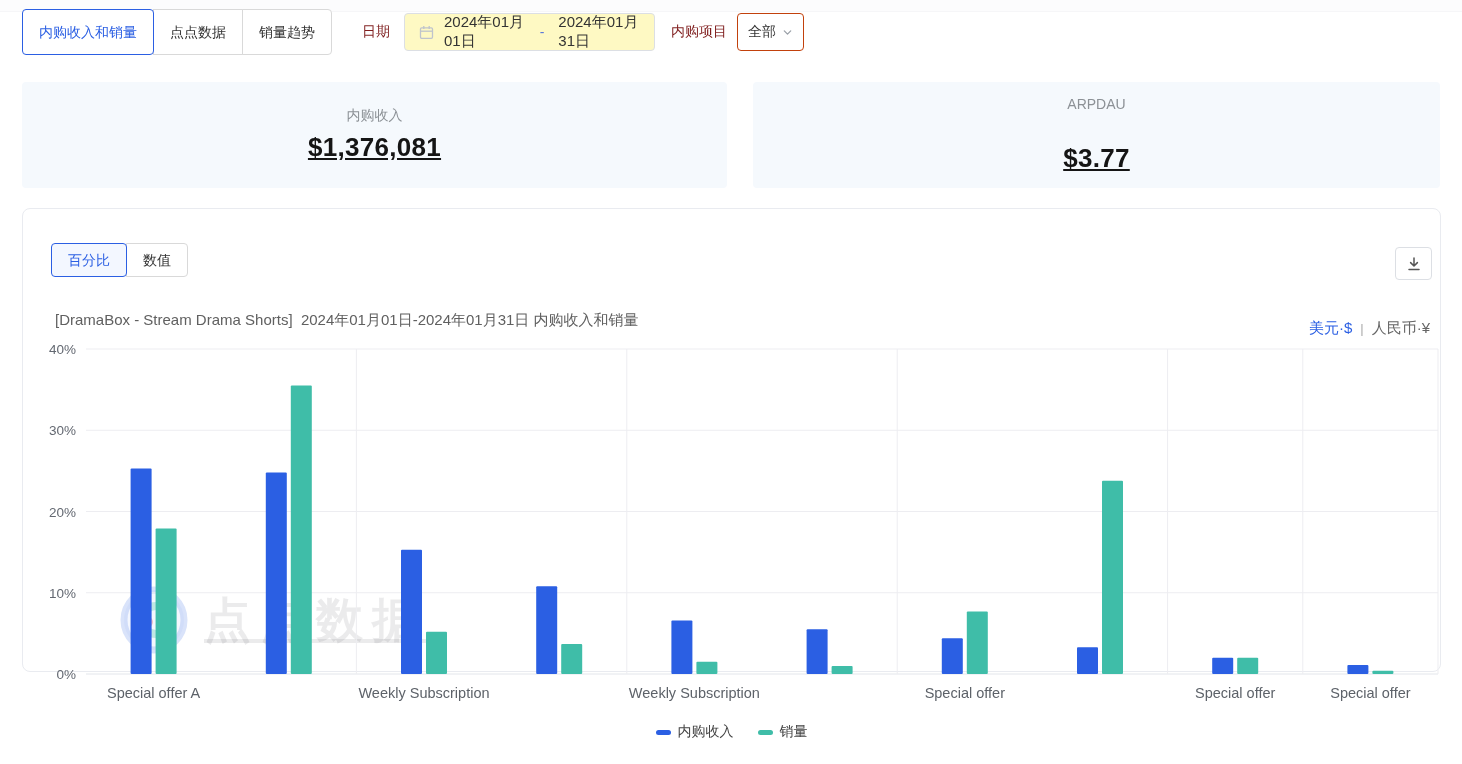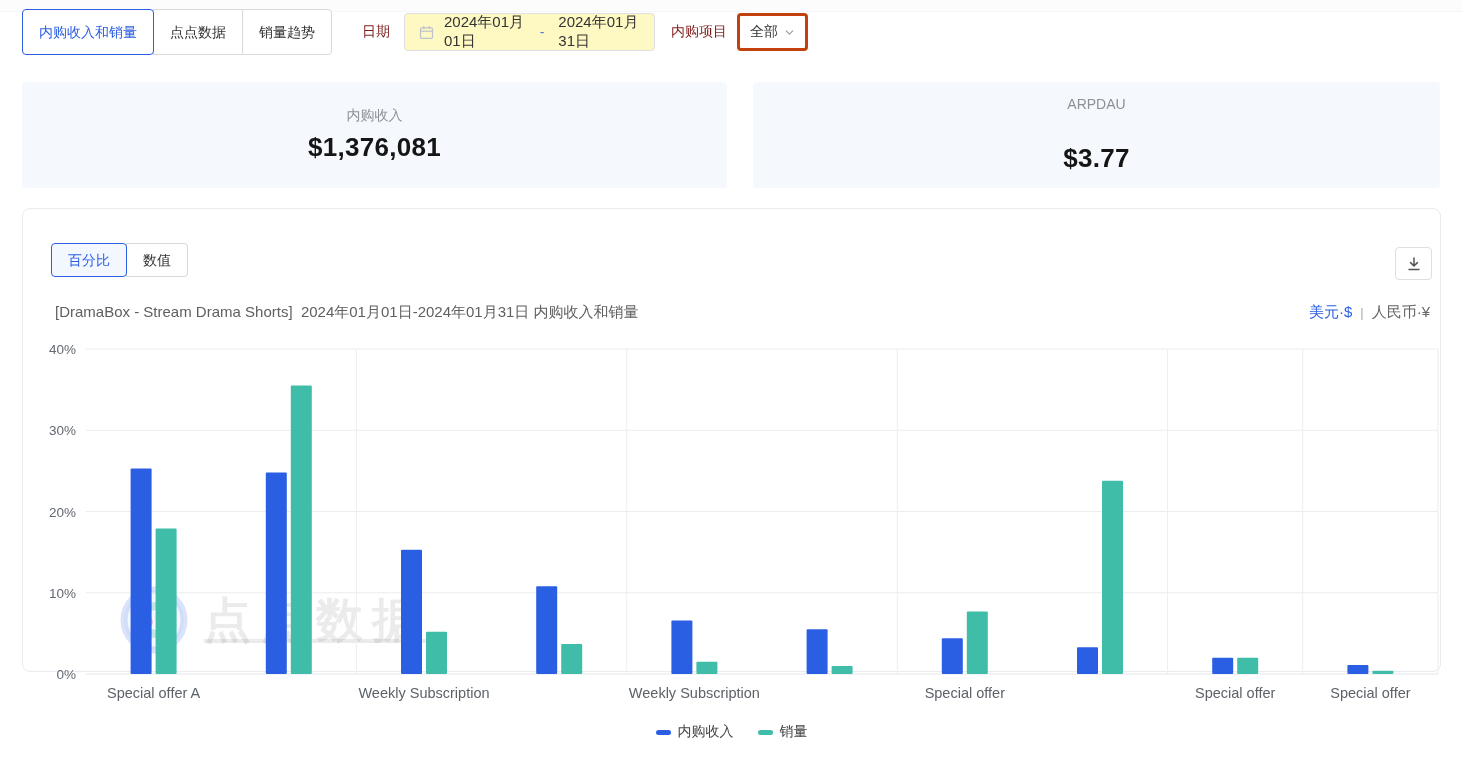--- a/index.html
+++ b/index.html
@@ -23,47 +23,47 @@
     border-radius:4px; }
   .tb-label { font-size:14px; color:#7f1d1d; }
   .lbl-date { margin-left:30px; }
   .date-box { margin-left:14px; width:251px; height:38px; border:1px solid #dcdfe4;
     border-radius:4px; display:flex; align-items:center; padding:0 14px;
     background:#fef9c3; cursor:pointer; }
   .date-box .cal { display:flex; margin-right:10px; }
   .date-txt { font-size:15px; color:#333; }
   .date-sep { color:#5b79d9; font-size:14px; margin:0 14px; }
   .lbl-iap { margin-left:16px; }
-  .select-box { margin-left:10px; min-width:60px; height:38px; border:3px solid #c2410c;
+  .select-box { margin-left:10px; min-width:60px; height:38px; border:1px solid #c2410c;
     border-radius:4px; display:flex; align-items:center; gap:6px; padding:0 10px;
     background:#fff; font-size:14px; color:#333; cursor:pointer; }
 
   
   .stats { position:absolute; left:22px; top:82px; width:1418px; display:flex; gap:26px; }
   .stat-card { height:106px; background:#f5f9fd; border-radius:4px;
     display:flex; flex-direction:column; align-items:center; justify-content:center; }
   .stat-card.c1 { width:705px; }
   .stat-card.c2 { flex:1;gap:24px; }
   .stat-label { font-size:14px; color:#8c9196; }
   .stat-value { font-size:26px; font-weight:600; color:#151515; margin-top:7px;
-    letter-spacing:.3px; }
+    letter-spacing:.3px;text-decoration:underline; }
 
   
   .chart-card { position:absolute; left:22px; top:208px; width:1419px; height:464px;
     background:#fff; border:1px solid #e9ebf0; border-radius:8px; }
   .mode-group { position:absolute; left:28px; top:34px; display:flex; }
   .mode-group .seg { height:34px; line-height:32px; }
   .mode-group .seg.active { background:#f3f7ff; }
   .download-btn { position:absolute; right:8px; top:38px; width:37px; height:33px;
     border:1px solid #dcdfe4; border-radius:4px; background:#fff; display:flex;
     align-items:center; justify-content:center; cursor:pointer; }
   .title-row { position:absolute; left:32px; right:10px; top:94px; display:flex;
     align-items:center; justify-content:space-between; }
   .chart-title { font-size:15px; color:#606060; white-space:pre; }
-  .currency-toggle { font-size:15px; display:flex; align-items:center; }
+  .currency-toggle { font-size:15px; display:flex; align-items:center;margin-top:16px; }
   .cur-usd { color:#2b5fe3; cursor:pointer; }
   .cur-sep { color:#aaa; margin:0 8px; font-size:13px; }
   .cur-cny { color:#666; cursor:pointer; }
 
   .chart-wrap { position:absolute; left:0; top:120px; width:1417px; height:392px; }
   .watermark { position:absolute; left:95px; top:255px; display:flex; align-items:center;
     gap:14px; pointer-events:none; z-index:0; }
   .wm-text { font-size:47px; font-weight:700; color:rgba(60,60,70,0.10);
     letter-spacing:9px; white-space:nowrap;text-decoration:underline; }
   .chart-svg { position:relative; z-index:1; display:block; }

